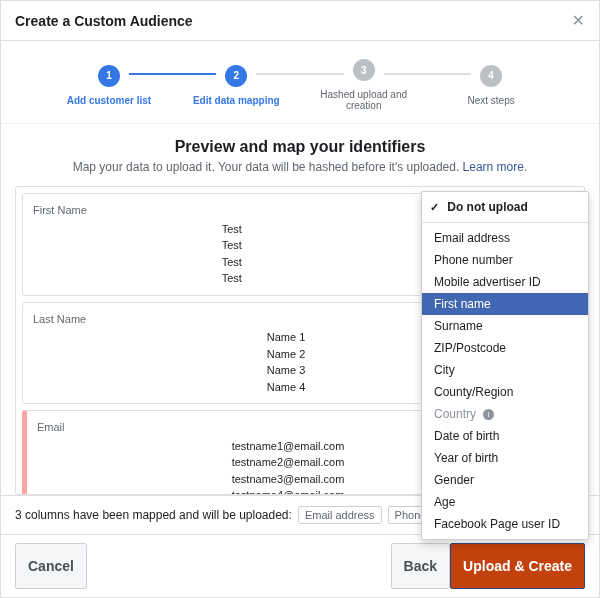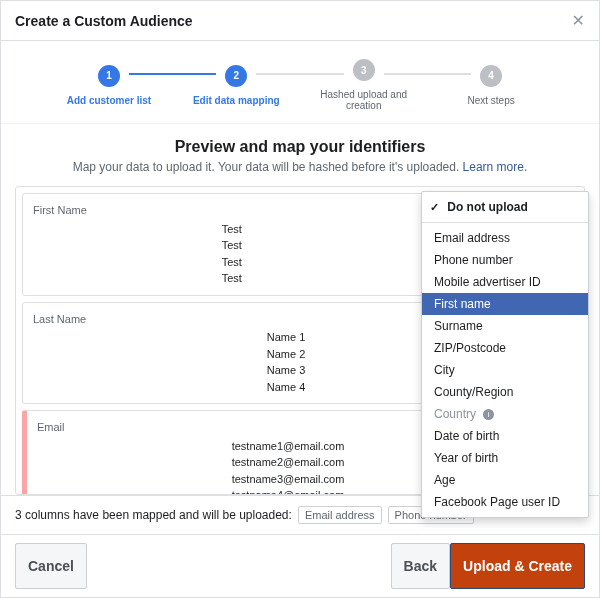--- a/index.html
+++ b/index.html
@@ -225,17 +225,18 @@
     <div class="dd-item">Surname</div>
     <div class="dd-item">ZIP/Postcode</div>
     <div class="dd-item">City</div>
     <div class="dd-item">County/Region</div>
     <div class="dd-item muted">
       <span>Country</span>
       <span class="info">i</span>
     </div>
     <div class="dd-item">Date of birth</div>
     <div class="dd-item">Year of birth</div>
+    <div class="dd-item">Gender</div>
     <div class="dd-item">Age</div>
     <div class="dd-item">Facebook Page user ID</div>
   </div>
 
 </div>
 
 </body></html>

